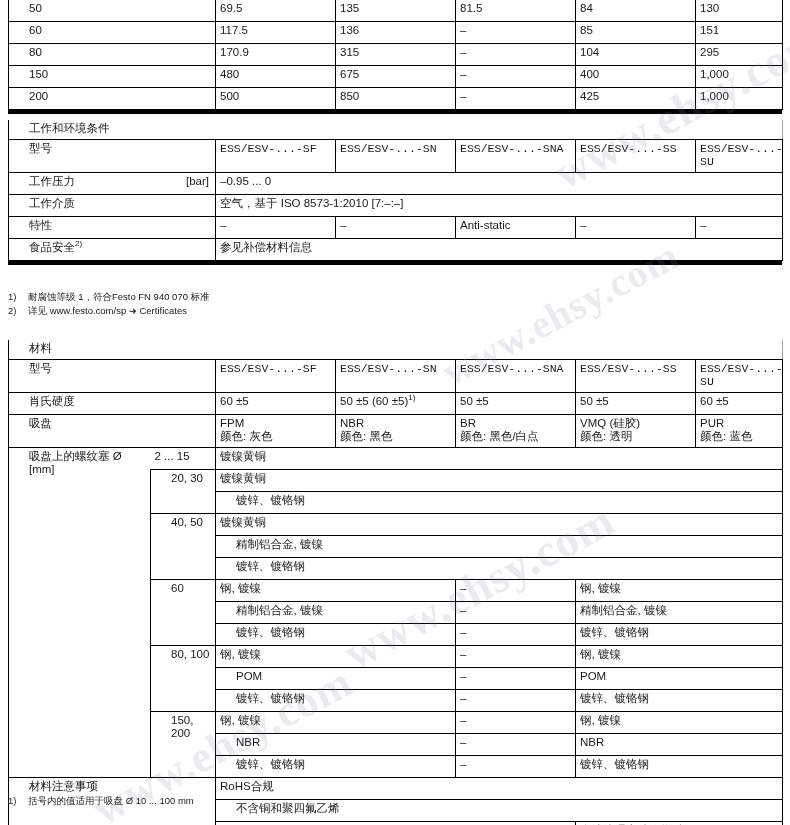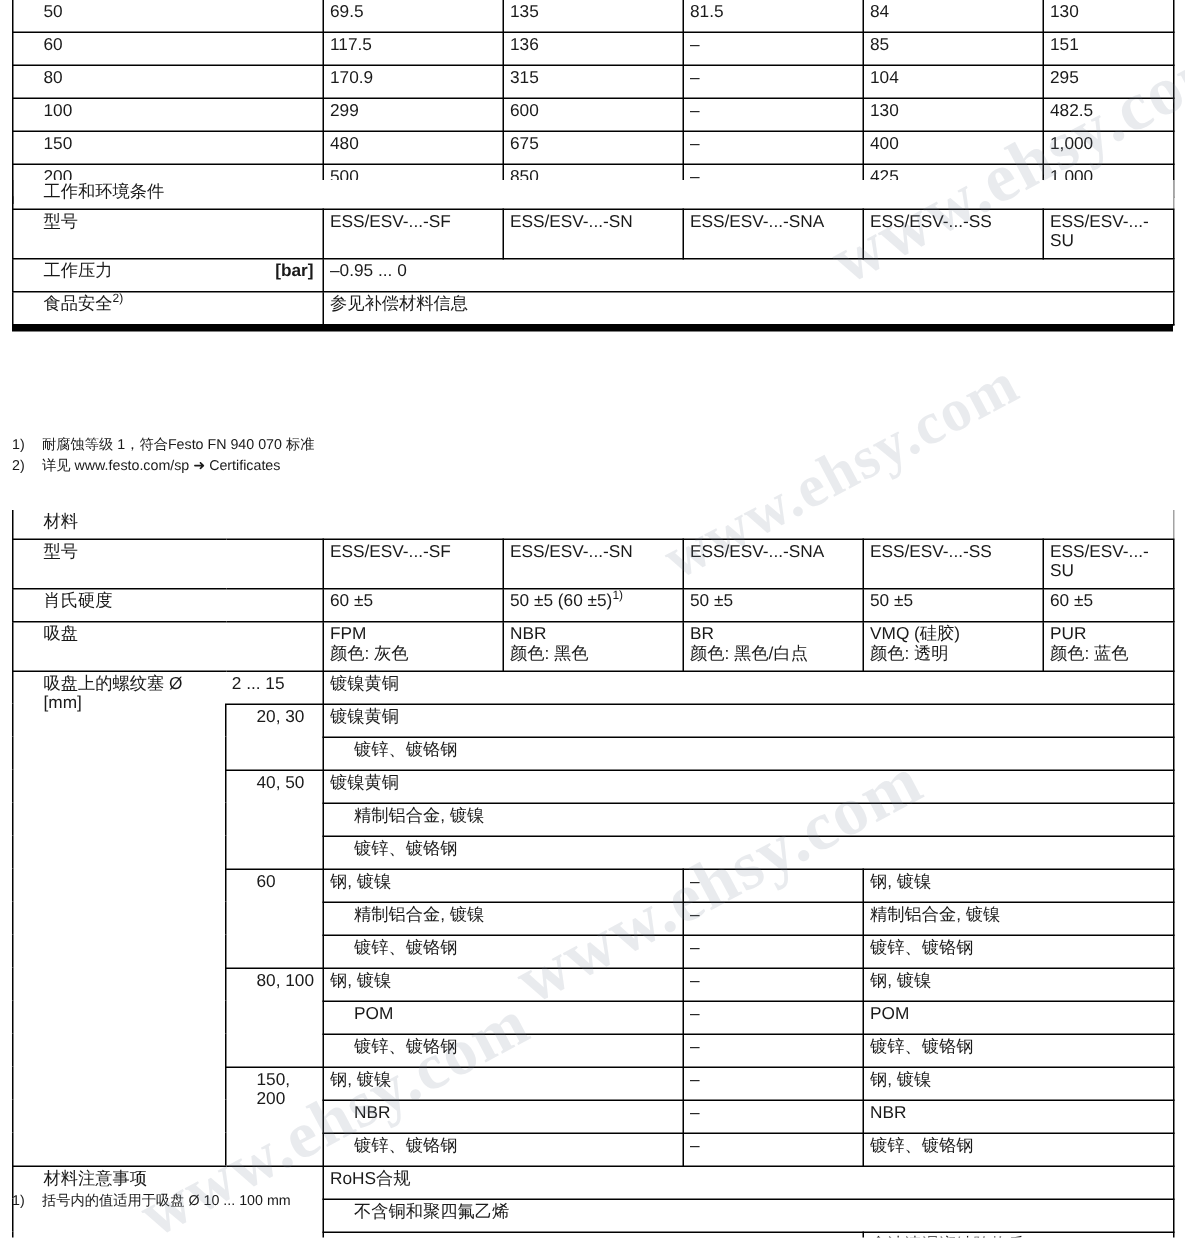--- a/index.html
+++ b/index.html
@@ -80,33 +80,33 @@
     padding-bottom: 2px;
   }
   .sect-title td:last-child { border-right: 1px solid #a3a3a3; }
 
   
   .hdr td {
     background: #dce9f2;
     border-bottom: 3px solid #000;
     padding-top: 2px;
     padding-bottom: 3px;
+    font-family: Liberation Mono, monospace;
   }
 
   
   .endbar {
     height: 5px;
     background: #000;
     margin-top: -1px;
   }
 
   .unit {
     float: right;
     padding-right: 2px;
-    font-weight: bold;
   }
   .num-right { text-align: right; }
   .sub { font-size: 8px; vertical-align: super; line-height: 0; }
   .nb-right { border-right: none !important; }
 
   
   .notes {
     position: absolute;
     left: 8px;
     width: 774px;
@@ -163,28 +163,20 @@
           <td>85</td>
           <td>151</td>
         </tr>
         <tr class="rowline">
           <td>80</td>
           <td>170.9</td>
           <td>315</td>
           <td>–</td>
           <td>104</td>
           <td>295</td>
-        </tr>
-        <tr class="rowline">
-          <td>100</td>
-          <td>299</td>
-          <td>600</td>
-          <td>–</td>
-          <td>130</td>
-          <td>482.5</td>
         </tr>
         <tr class="rowline">
           <td>150</td>
           <td>480</td>
           <td>675</td>
           <td>–</td>
           <td>400</td>
           <td>1,000</td>
         </tr>
         <tr class="rowline">
@@ -220,20 +212,32 @@
         <td>ESS/ESV-...-SN</td>
         <td>ESS/ESV-...-SNA</td>
         <td>ESS/ESV-...-SS</td>
         <td>ESS/ESV-...-SU</td>
       </tr>
     </tbody>
     <tbody id="operating-body">
         <tr class="rowline">
           <td><span>工作压力</span><span class="unit">[bar]</span></td>
           <td colspan="5">–0.95 ... 0</td>
+        </tr>
+        <tr class="rowline">
+          <td><span>工作介质</span></td>
+          <td colspan="5">空气，基于 ISO 8573-1:2010 [7:–:–]</td>
+        </tr>
+        <tr class="rowline">
+          <td><span>特性</span></td>
+          <td>–</td>
+          <td>–</td>
+          <td>Anti-static</td>
+          <td>–</td>
+          <td>–</td>
         </tr>
         <tr class="rowline">
           <td><span>食品安全</span><span class="sub">2)</span></td>
           <td colspan="5">参见补偿材料信息</td>
         </tr>
       </tbody>
   </table>
   <div class="endbar"></div>
 </div>
 

